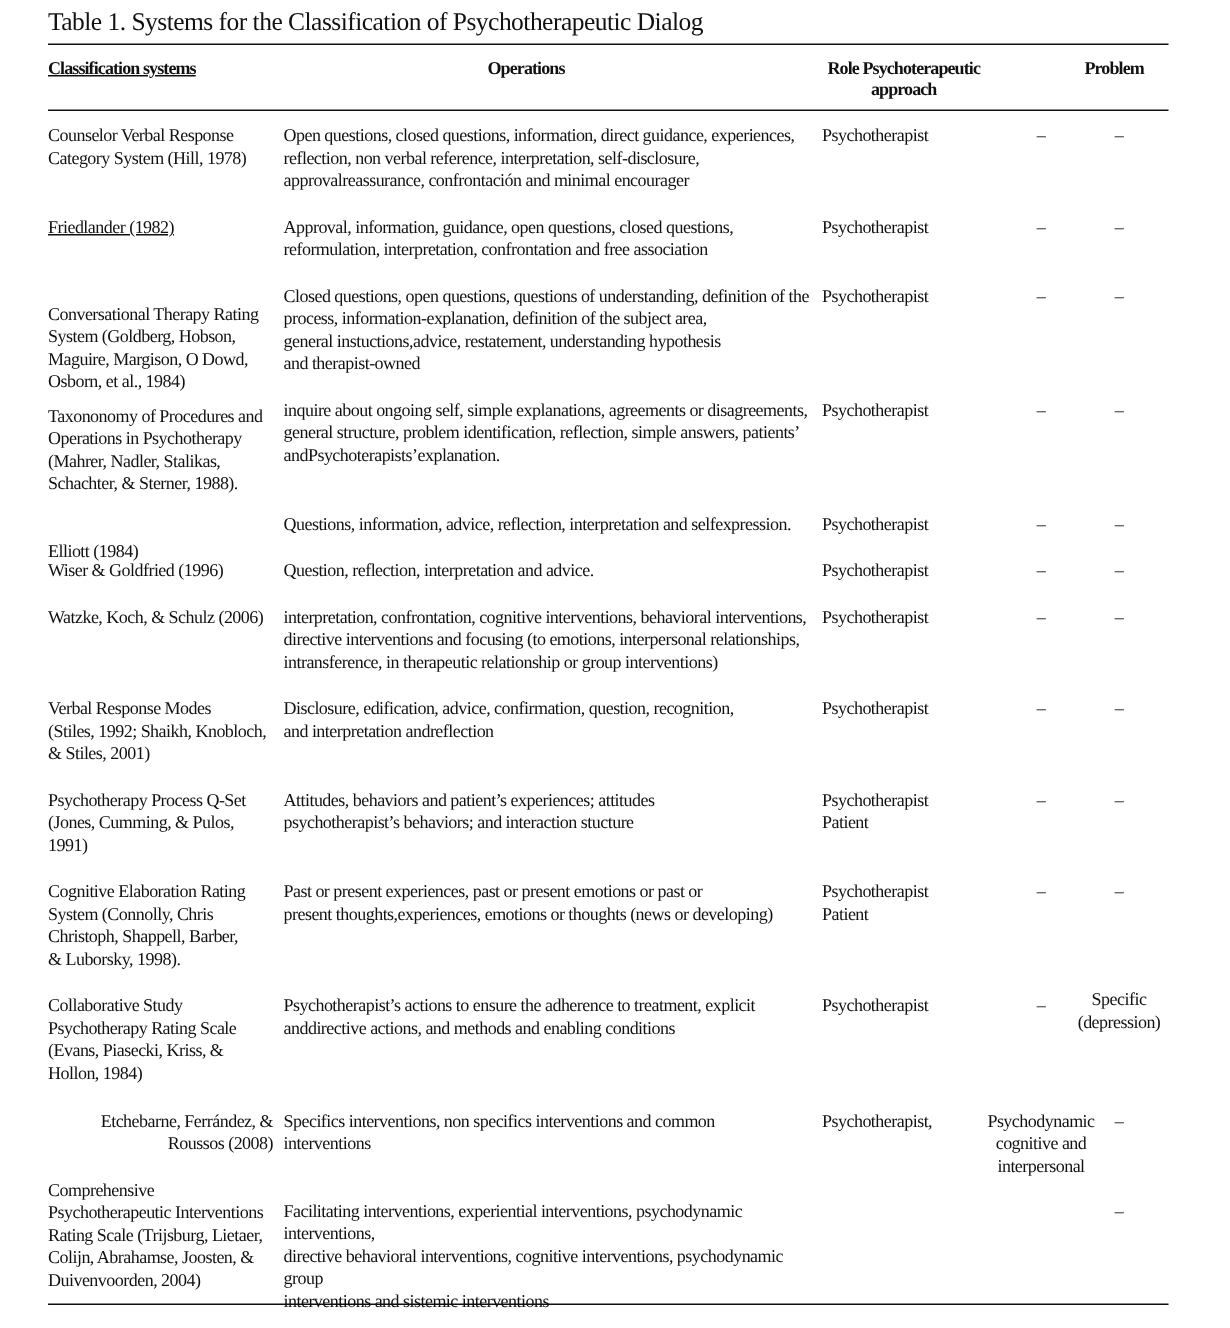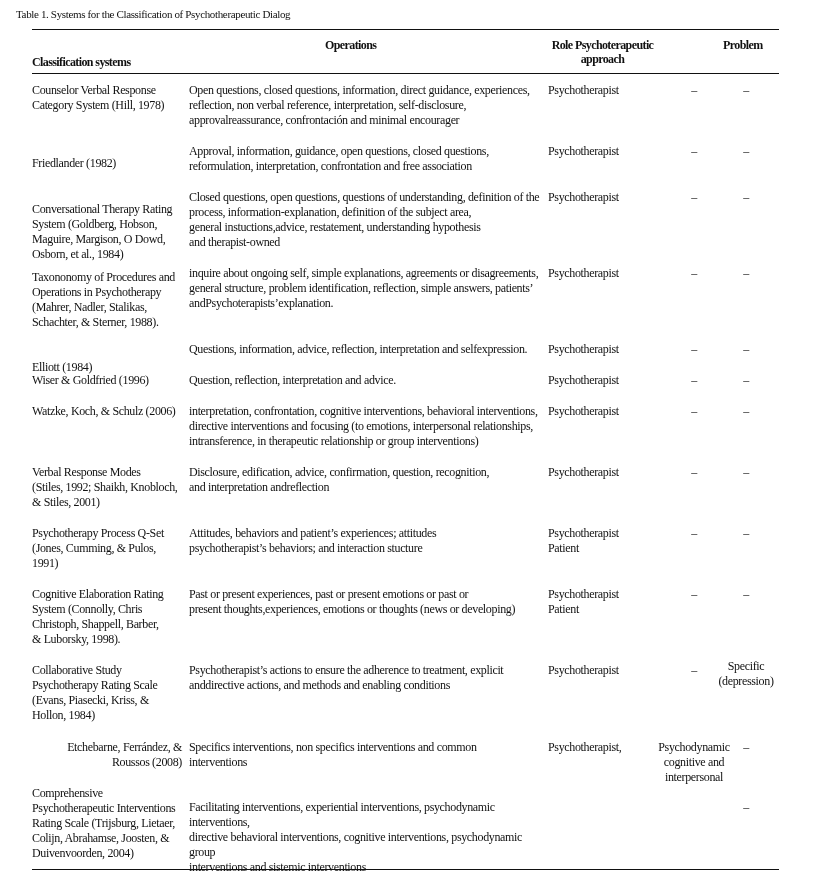--- a/index.html
+++ b/index.html
@@ -13,23 +13,23 @@
       position: relative;
       overflow: hidden;
       font-family: "Liberation Serif", "DejaVu Serif", serif;
       color: #111111;
       font-size: 12px;
       line-height: 15px;
       letter-spacing: -0.35px;
     }
     .caption {
       position: absolute;
-      left: 16px;
+      left: 32px;
       top: 7px;
-      font-size: 11px;
+      font-size: 17px;
     }
     .rule {
       position: absolute;
       left: 32px;
       width: 747px;
       height: 0;
       border-top: 1.2px solid #111;
     }
     .hdr {
       position: absolute;
@@ -47,41 +47,41 @@
     .c-role { left: 548px; width: 110px; text-align: left; }
     .c-app { left: 652px; width: 84px; text-align: center; }
     .c-prob { left: 706px; width: 80px; text-align: center; }
   </style>
 </head>
 <body>
 
 <div class="caption">Table 1. Systems for the Classification of Psychotherapeutic Dialog</div>
 <div class="rule" style="top:29px;"></div>
 
-<div class="hdr" style="left:32px; top:55px;">Classification systems</div>
+<div class="hdr" style="left:32px; top:38px;text-decoration:underline;">Classification systems</div>
 <div class="hdr" style="left:325px; top:38px;">Operations</div>
 <div class="hdr" style="left:540px; top:38px; width:125px; text-align:center; white-space:pre-line;">Role Psychoterapeutic
 approach</div>
 <div class="hdr" style="left:723px; top:38px;">Problem</div>
 
 <div class="rule" style="top:73px;"></div>
 
 <div id="rows">
     <div>
       <div class="cell c-sys" style="top: 83px;">Counselor Verbal Response
 Category System (Hill, 1978)</div>
       <div class="cell c-cat" style="top: 83px;">Open questions, closed questions, information, direct guidance, experiences,
 reflection, non verbal reference, interpretation, self-disclosure,
 approvalreassurance, confrontación and minimal encourager</div>
       <div class="cell c-role" style="top: 83px;">Psychotherapist</div>
       <div class="cell c-app" style="top: 83px; left: 652px;">–</div>
       <div class="cell c-prob" style="top: 83px; left: 706px;">–</div>
     </div>
     <div>
-      <div class="cell c-sys" style="top: 156px;">Friedlander (1982)</div>
+      <div class="cell c-sys" style="top: 144px; text-decoration: underline;">Friedlander (1982)</div>
       <div class="cell c-cat" style="top: 144px;">Approval, information, guidance, open questions, closed questions,
 reformulation, interpretation, confrontation and free association</div>
       <div class="cell c-role" style="top: 144px;">Psychotherapist</div>
       <div class="cell c-app" style="top: 144px; left: 652px;">–</div>
       <div class="cell c-prob" style="top: 144px; left: 706px;">–</div>
     </div>
     <div>
       <div class="cell c-sys" style="top: 202px;">Conversational Therapy Rating
 System (Goldberg, Hobson,
 Maguire, Margison, O Dowd,

